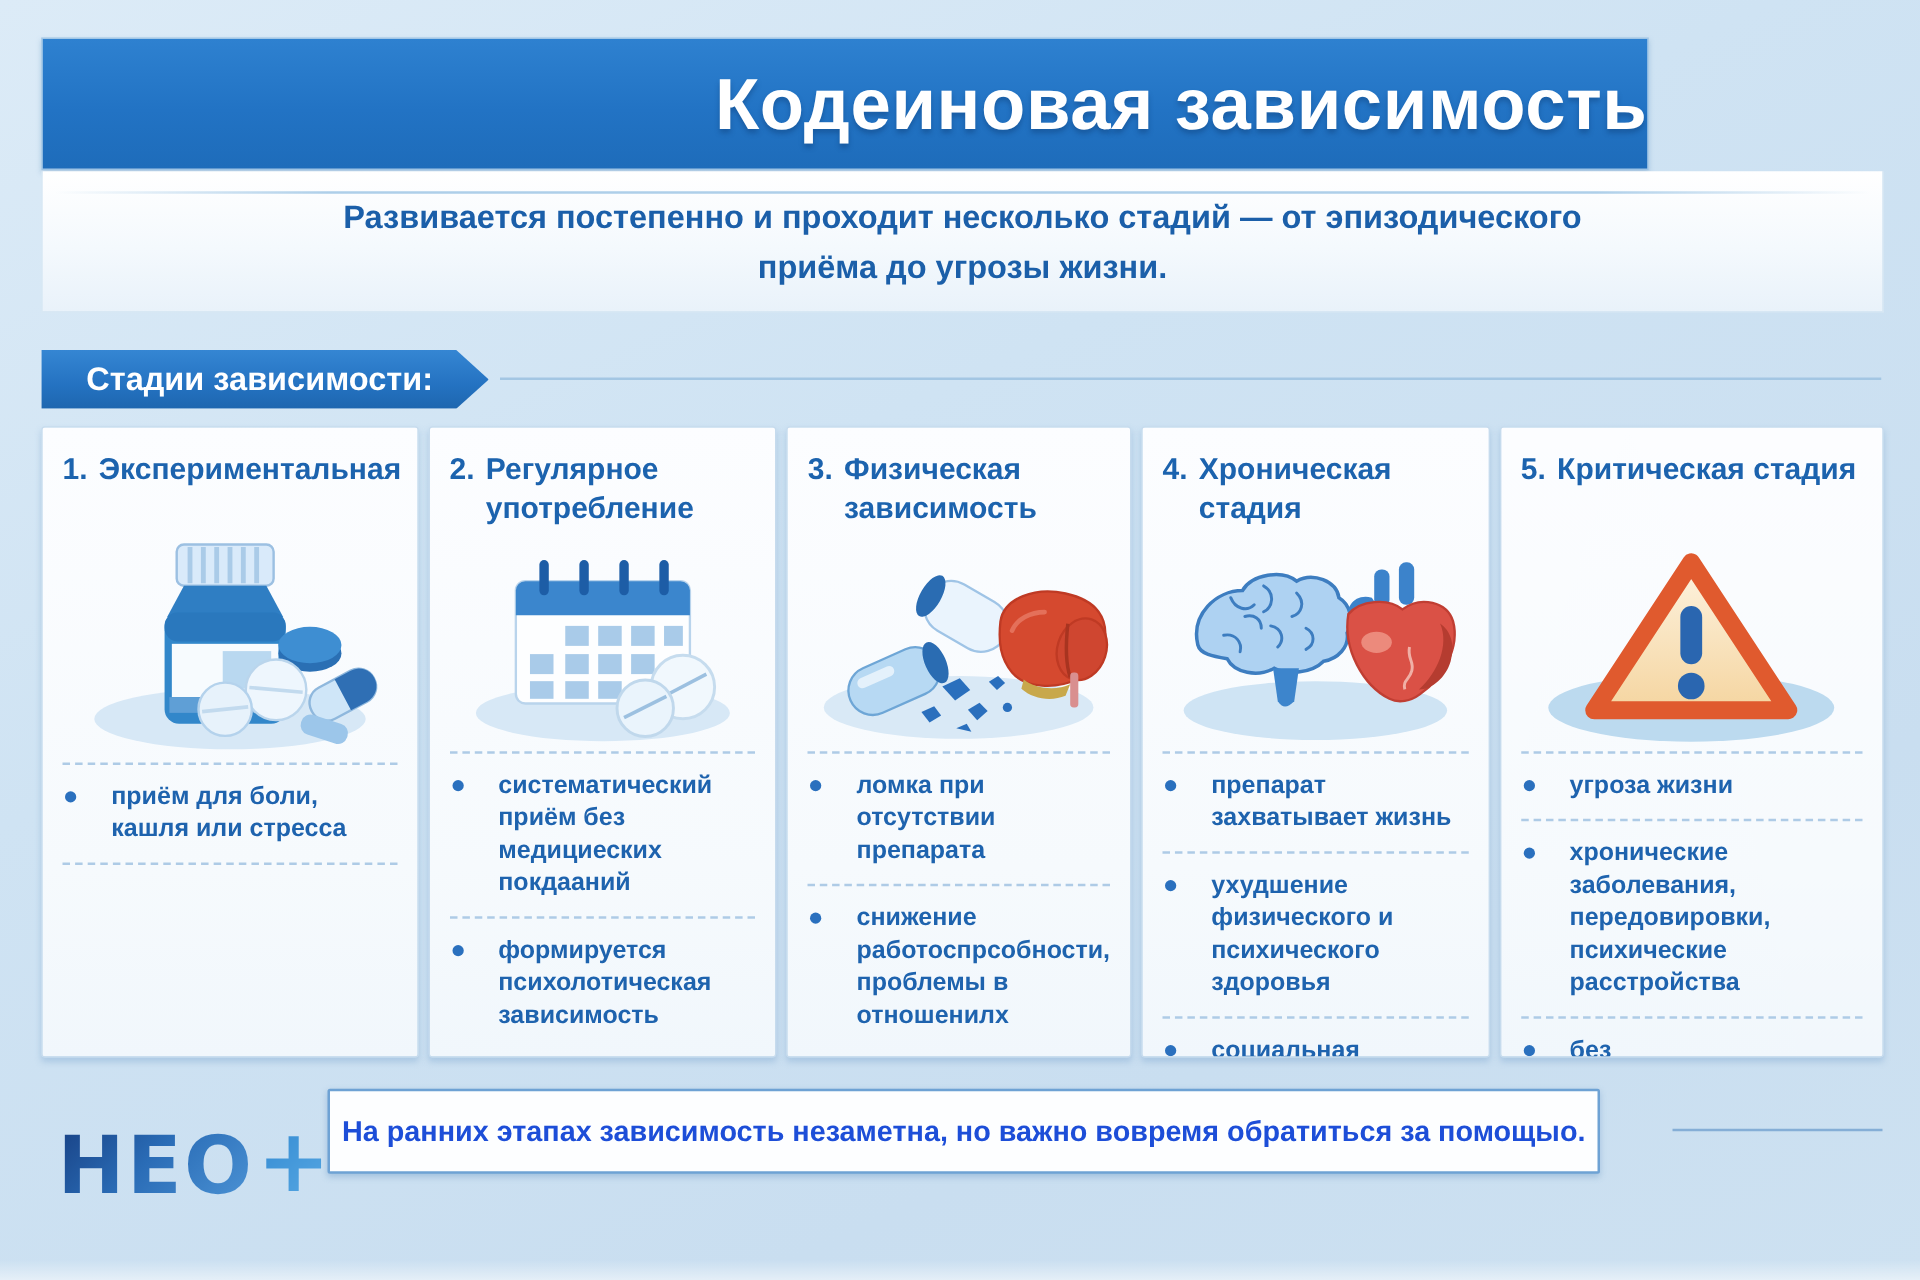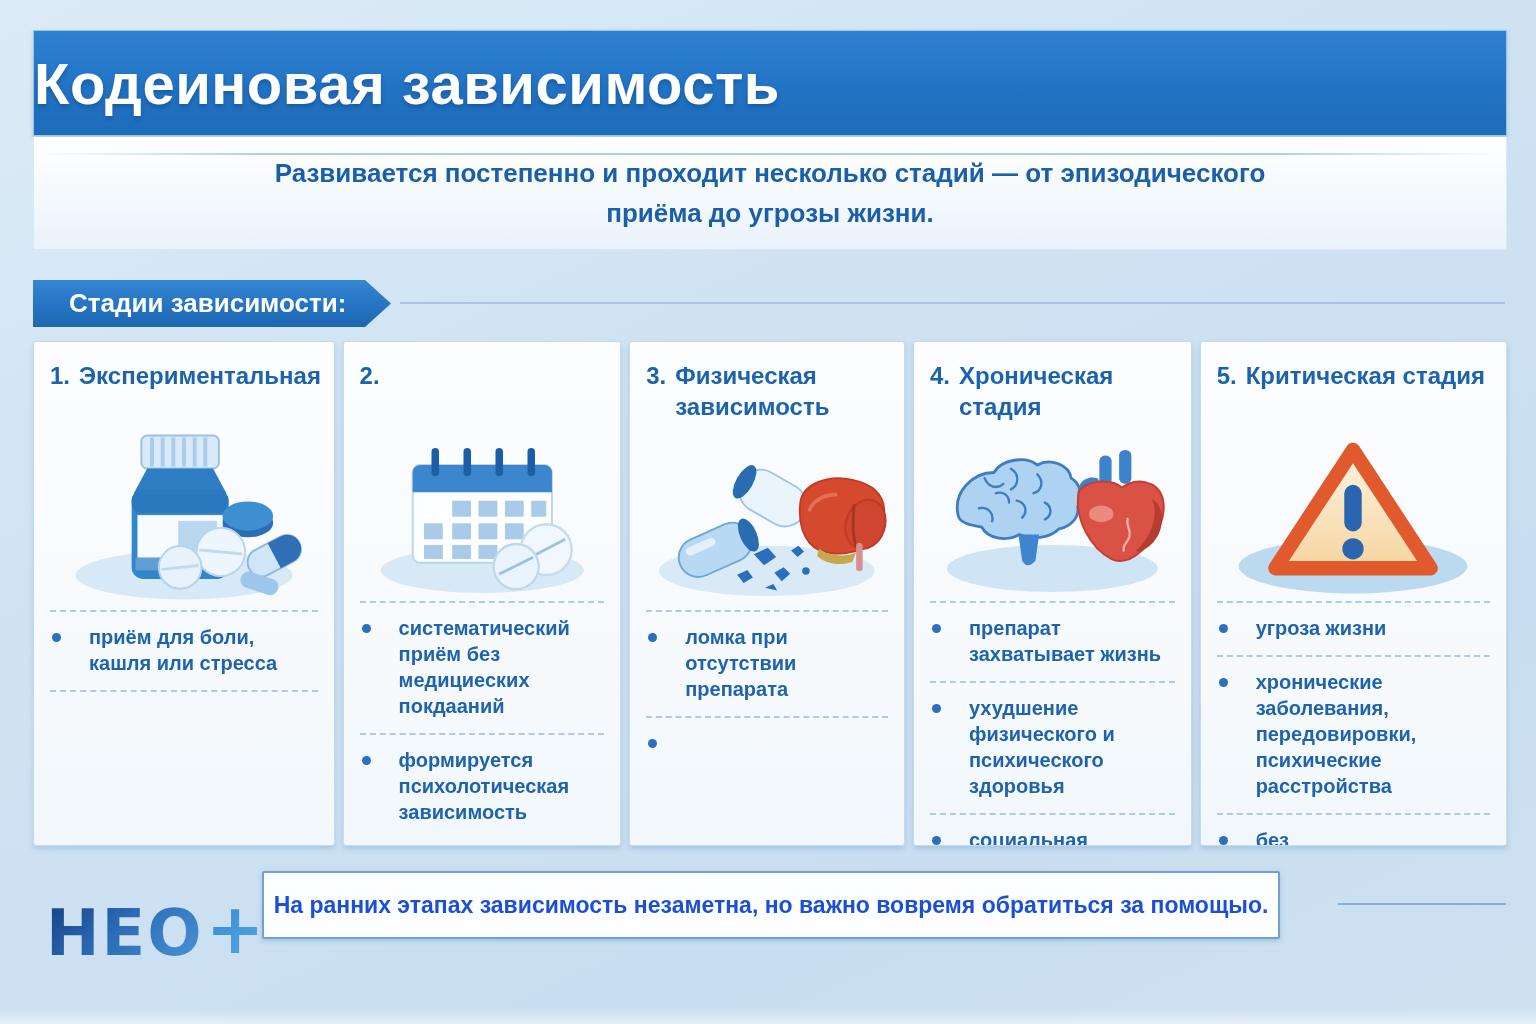--- a/index.html
+++ b/index.html
@@ -7,24 +7,24 @@
   body {
     font-family:"Liberation Sans", sans-serif;
     overflow:hidden;
     background:linear-gradient(155deg,#dcebf7 0%,#cfe3f3 38%,#c9def0 75%,#cde1f1 100%);
     position:relative;
   }
   .page { position:absolute; inset:0; }
 
   
   .header-band {
-    position:absolute; left:33px; top:30px; width:1474px; height:106px;
+    position:absolute; left:33px; top:30px; width:1286px; height:106px;
     background:linear-gradient(180deg,#2e81d0 0%,#2273c4 55%,#1e6cba 100%);
     border:1px solid #9dc3e4;
-    display:flex; align-items:center; justify-content:flex-start;
+    display:flex; align-items:center; justify-content:flex-end;
     box-shadow:0 2px 4px rgba(90,140,190,.35);
   }
   .header-band h1 {
     color:#ffffff; font-size:58px; font-weight:700; letter-spacing:.5px;
     text-shadow:0 3px 4px rgba(10,50,100,.35);
   }
   .subtitle-band {
     position:absolute; left:33px; top:137px; width:1474px; height:113px;
     background:linear-gradient(180deg,#ffffff 0%,#f4f9fd 55%,#e9f2fa 100%);
     border:1px solid #d8e8f4; border-top:none;
@@ -164,20 +164,21 @@
       <div class="bullet">
         <span class="dot"></span>
         <span class="txt">приём для боли, кашля или стресса</span>
       </div>
       <div class="sep"></div>
     </div>
 
     <div class="card">
       <div class="card-title">
         <span>2.</span>
+        <span>Регулярное употребление</span>
       </div>
       <div class="icon-area">
         <svg viewBox="0 0 260 180" aria-hidden="true">
           <ellipse cx="130" cy="152" rx="108" ry="24" fill="#d7e8f6"></ellipse>
           <rect x="56" y="40" width="148" height="104" rx="8" fill="#fdfeff" stroke="#b9d4ec" stroke-width="2"></rect>
           <path d="M56 48 a8 8 0 0 1 8 -8 h132 a8 8 0 0 1 8 8 v21 h-148 z" fill="#3b86cd"></path>
           <rect x="76" y="22" width="8" height="30" rx="4" fill="#1d5da6"></rect>
           <rect x="110" y="22" width="8" height="30" rx="4" fill="#1d5da6"></rect>
           <rect x="144" y="22" width="8" height="30" rx="4" fill="#1d5da6"></rect>
           <rect x="178" y="22" width="8" height="30" rx="4" fill="#1d5da6"></rect>
@@ -246,20 +247,21 @@
         </svg>
       </div>
       <div class="sep"></div>
       <div class="bullet">
         <span class="dot"></span>
         <span class="txt">ломка при отсутствии препарата</span>
       </div>
       <div class="sep"></div>
       <div class="bullet">
         <span class="dot"></span>
+        <span class="txt">снижение работоспрсобности, проблемы в отношенилх</span>
       </div>
     </div>
 
     <div class="card">
       <div class="card-title">
         <span>4.</span>
         <span>Хроническая стадия</span>
       </div>
       <div class="icon-area">
         <svg viewBox="0 0 260 180" aria-hidden="true">

